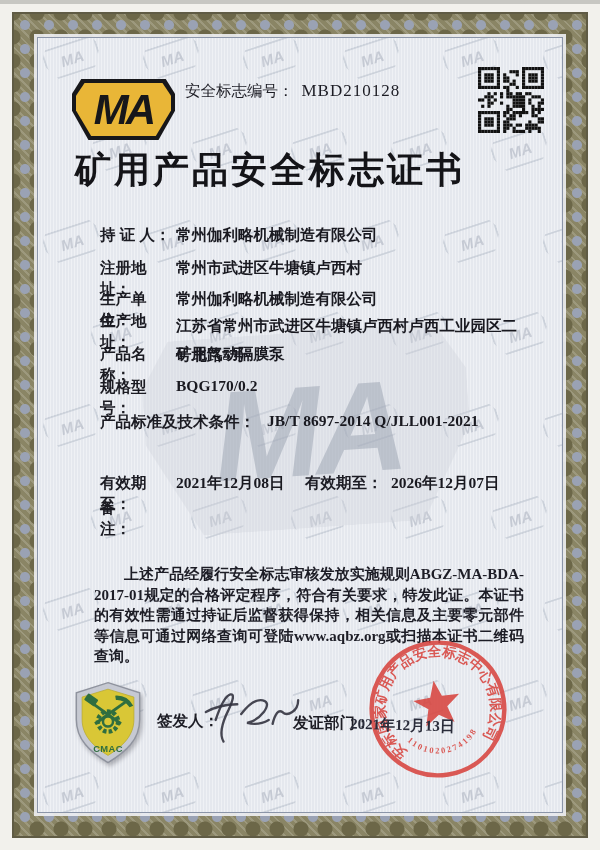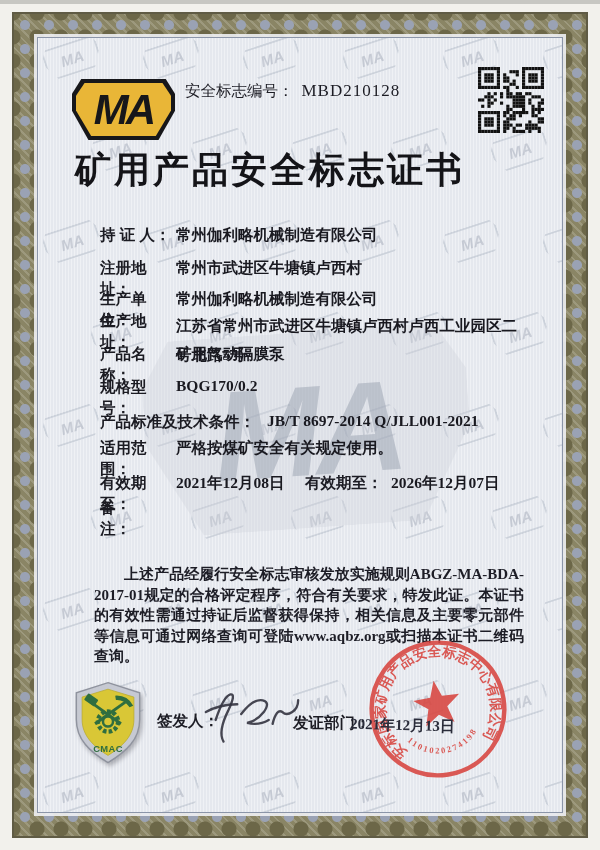--- a/index.html
+++ b/index.html
@@ -421,24 +421,20 @@
     <span class="val">矿用气动隔膜泵</span>
   </div>
   <div class="row r5">
     <span class="lbl">规格型号：</span>
     <span class="val">BQG170/0.2</span>
   </div>
   <div class="row r6">
     <span class="lbl">产品标准及技术条件：</span>
     <span class="val">JB/T 8697-2014  Q/JLL001-2021</span>
   </div>
-  <div class="row r7">
-    <span class="lbl">适用范围：</span>
-    <span class="val">严格按煤矿安全有关规定使用。</span>
-  </div>
   <div class="row issue">
     <span class="lbl">有效期至：</span>
     <span class="val">2021年12月08日</span>
     <span class="lbl2">有效期至：</span>
     <span class="val">2026年12月07日</span>
   </div>
   <div class="row remark">
     <span class="lbl">备　　注：</span>
   </div>
 

